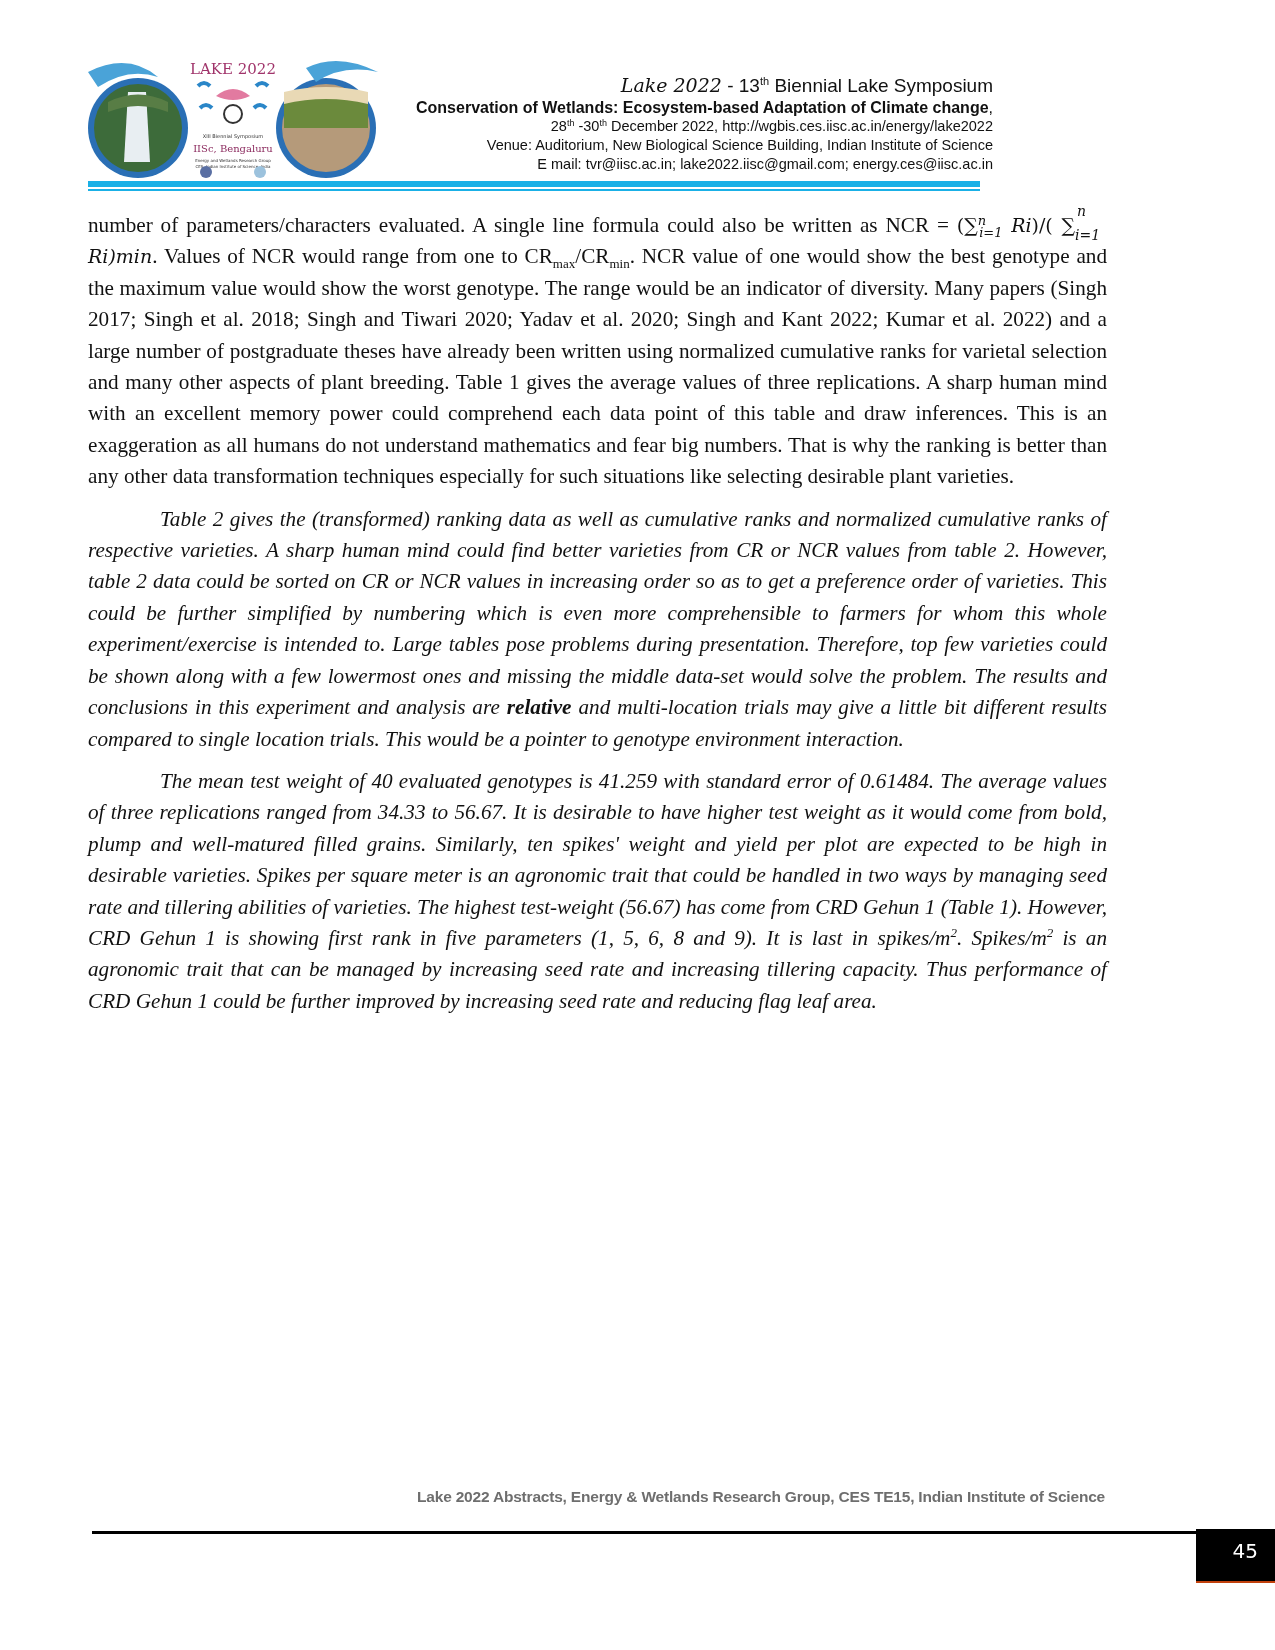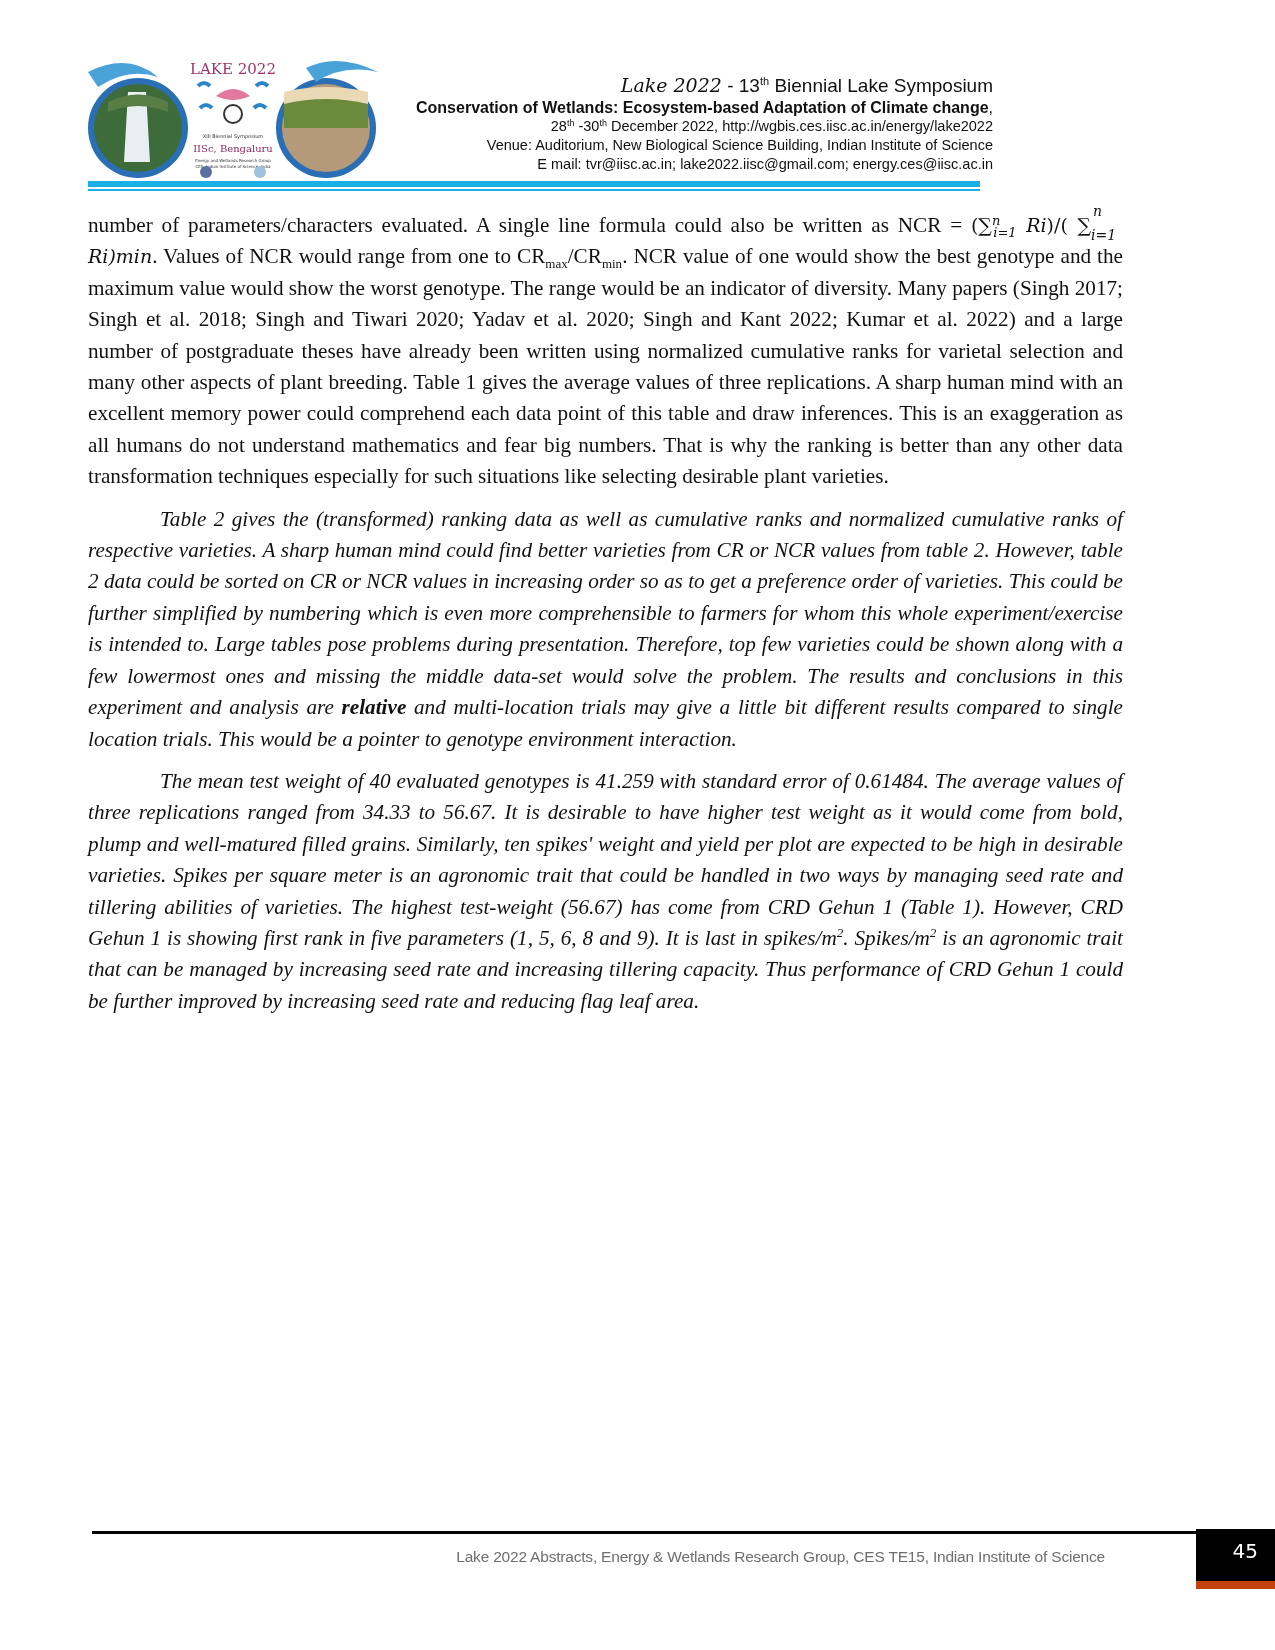--- a/index.html
+++ b/index.html
@@ -16,36 +16,36 @@
   .hdr-title sup { font-size: 11px; vertical-align: 7px; line-height: 0; }
   .hdr-sub { font-family: "Liberation Sans", sans-serif; font-weight: bold; font-size: 16px; line-height: 19px; white-space: nowrap; }
   .hdr-line { font-family: Liberation Sans, sans-serif; font-size: 14.5px; line-height: 19px; white-space: nowrap; }
   .hdr-line sup { font-size: 9px; vertical-align: 5px; line-height: 0; }
   .hdr-rule { position: absolute; left: 0; top: 141px; width: 892px; height: 6px; background: #1ab0e6; }
   .hdr-rule2 { position: absolute; left: 0; top: 149px; width: 892px; height: 2px; background: #1ab0e6; }
 
   
   .content { position: absolute; left: 88px; top: 210px; width: 1035px;
              font-size: 21.2px; line-height: 31.4px; text-align: justify; }
-  .content p { margin: 0 0 11px 0; }
+  .content p { margin: 0 16px 11px 0; }
   .content p.indent { text-indent: 72px; font-style: italic; }
   .content .math { font-family: "DejaVu Serif", serif; font-style: italic; font-size: 19px; }
   .content .math .up { font-style: normal; }
   .content sub, .content sup { font-size: 13px; line-height: 0; }
   .content .limits { display: inline-block; position: relative; width: 32px; height: 10px; }
   .content .limits .top { position: absolute; left: 2px; top: -26px; font-size: 14px; font-style: italic; }
   .content .limits .bot { position: absolute; left: 0; top: -2px; font-size: 14px; font-style: italic; }
   .content b { font-weight: bold; }
 
   
   .footer-rule { position: absolute; left: 92px; top: 1531px; width: 1104px; height: 3px; background: #000; }
-  .footer-text { position: absolute; left: 300px; top: 1548px; width: 805px; text-align: right;
-                 font-family: "Liberation Sans", sans-serif; font-size: 15.5px; font-weight: normal; color: #6e6e6e; letter-spacing: -0.2px; }
+  .footer-text { position: absolute; left: 300px; top: 1488px; width: 805px; text-align: right;
+                 font-family: "Liberation Sans", sans-serif; font-size: 15.5px; font-weight: bold; color: #6e6e6e; letter-spacing: -0.2px; }
   .page-box { position: absolute; left: 1196px; top: 1529px; width: 79px; height: 52px; background: #000; color: #fff;
-              border-bottom: 8px solid #c2410c; }
+              border-bottom: 2px solid #c2410c; }
   .page-num { position: absolute; left: 0; top: 10px; width: 62px; text-align: right;
               font-family: "DejaVu Sans", sans-serif; font-size: 20px; color: #fff; }
 </style>
 </head>
 <body>
 
 <div class="header">
   <div class="logo">
     <svg viewBox="0 0 290 134" xmlns="http://www.w3.org/2000/svg">
 

